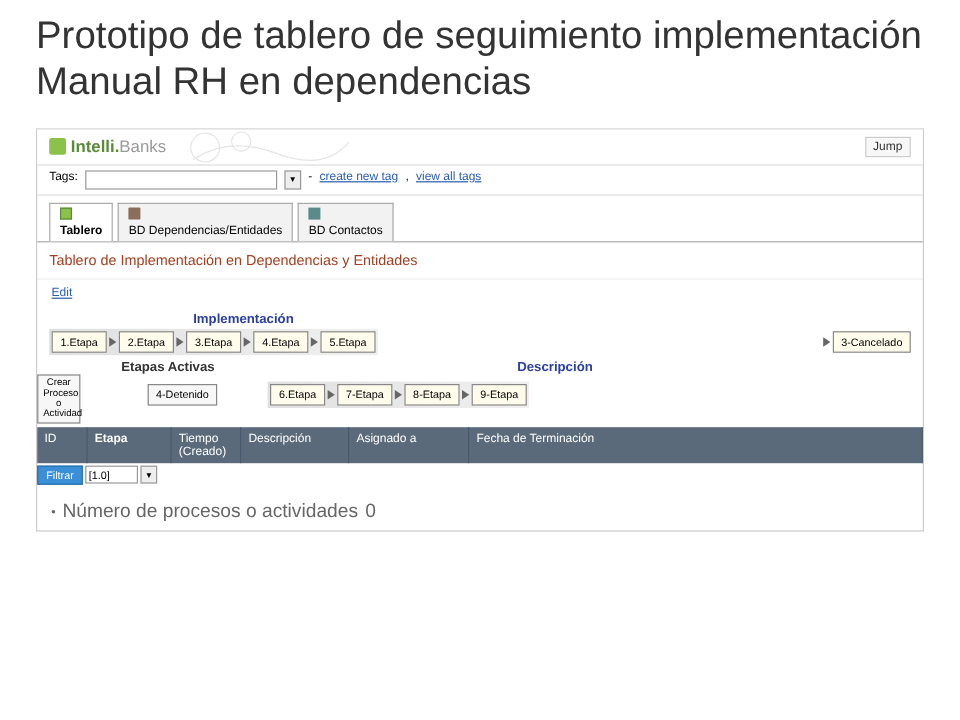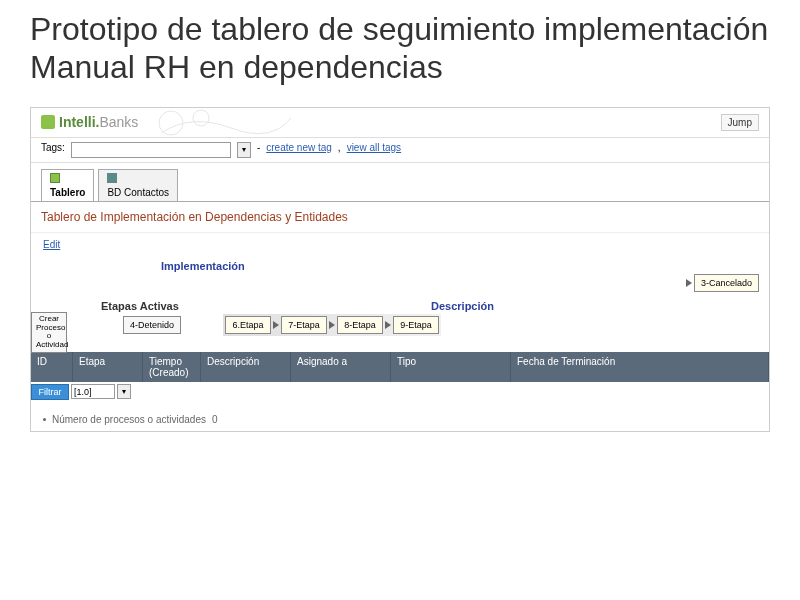--- a/index.html
+++ b/index.html
@@ -36,27 +36,27 @@
   .flow-row.bottom { margin-top: 22px; }
   .stage-box { border: 1px solid #888; background: #fffceb; padding: 3px 6px; font-size: 9px; white-space: nowrap; min-width: 46px; text-align: center; }
   .arrow { width: 0; height: 0; border-top: 4px solid transparent; border-bottom: 4px solid transparent; border-left: 6px solid #666; }
   .stage-box.gray { background: #f7f7f7; }
   .crear-box { border: 1px solid #888; background: #f7f7f7; padding: 2px 4px; font-size: 8px; width: 36px; text-align: center; line-height: 1.1; position: absolute; left: 0; top: 56px; }
   .eval-group { background: linear-gradient(to right, #e0e0e0, #f0f0f0); padding: 2px; display: flex; align-items: center; gap: 2px; margin-left: 40px; }
   .det-box { margin-left: 82px; }
   .table-area { margin: 6px 0; }
   .thead-row { display: flex; background: #5a6a7a; color: #fff; font-size: 10px; }
   .th { padding: 4px 6px; border-right: 1px solid #4a5a6a; }
-  .th.id { width: 42px; } .th.etapa { width: 70px; } .th.tiempo { width: 58px; line-height: 1.1; } .th.desc { width: 90px; }
+  .th.id { width: 42px; } .th.etapa { width: 70px; font-weight: bold; } .th.tiempo { width: 58px; line-height: 1.1; } .th.desc { width: 90px; }
   .th.dep { width: 100px; line-height: 1.1; } .th.asig { width: 100px; } .th.tipo { width: 120px; } .th.fecha { flex: 1; }
   .filter-row { display: flex; align-items: center; padding: 2px 0; gap: 2px; }
   .filter-btn { background: #3a8fd8; color: #fff; font-size: 9px; padding: 2px 6px; border: 1px solid #2a6fa8; cursor: pointer; width: 38px; text-align: center; }
   .filter-input { width: 44px; height: 15px; border: 1px solid #999; font-size: 9px; padding: 0 2px; }
   .filter-dd { width: 14px; height: 15px; border: 1px solid #999; background: #eee; font-size: 8px; display: inline-flex; align-items: center; justify-content: center; cursor: pointer; }
-  .footer-row { padding: 6px 12px; font-size: 10px; color: #666; display: flex; align-items: center; gap: 6px; }
+  .footer-row { padding: 6px 12px; font-size: 16px; color: #666; display: flex; align-items: center; gap: 6px; }
   .bullet { width: 3px; height: 3px; background: #666; border-radius: 50%; }
 </style>
 </head>
 <body>
 
 <div class="slide-title">Prototipo de tablero de seguimiento implementación Manual RH en dependencias</div>
 
 <div class="app">
   <div class="header">
     <div class="logo">
@@ -81,31 +81,46 @@
     <span>,</span>
     <span class="tag-link">view all tags</span>
   </div>
 
   <div class="tabs-row">
     <div class="tab active">
         <span class="tab-icon dash"></span>
         <span>Tablero</span>
       </div>
     <div class="tab">
+        <span class="tab-icon db"></span>
+        <span>BD Dependencias/Entidades</span>
+      </div>
+    <div class="tab">
         <span class="tab-icon contact"></span>
         <span>BD Contactos</span>
       </div>
   </div>
 
   <div class="page-title-row">Tablero de Implementación en Dependencias y Entidades</div>
   <span class="edit-link">Edit</span>
 
   <div class="flow-area">
     <div class="section-label impl">Implementación</div>
     <div class="flow-row">
+      <div class="flow-row impl" style="flex:0 0 auto;">
+        <div class="stage-box">1.Etapa</div>
+          <span class="arrow"></span>
+        <div class="stage-box">2.Etapa</div>
+          <span class="arrow"></span>
+        <div class="stage-box">3.Etapa</div>
+          <span class="arrow"></span>
+        <div class="stage-box">4.Etapa</div>
+          <span class="arrow"></span>
+        <div class="stage-box">5.Etapa</div>
+      </div>
       <div style="flex:1"></div>
       <span class="arrow"></span>
       <div class="stage-box">3-Cancelado</div>
     </div>
 
     <div class="section-label act">Etapas Activas</div>
     <div class="section-label eval">Descripción</div>
 
     <div class="crear-box">Crear Proceso o Actividad</div>
 
@@ -123,21 +138,20 @@
     </div>
   </div>
 
   <div class="table-area">
     <div class="thead-row">
       <div class="th id">ID</div>
       <div class="th etapa">Etapa</div>
       <div class="th tiempo">Tiempo (Creado)</div>
       <div class="th desc">Descripción</div>
       <div class="th asig">Asignado a</div>
-      <div class="th tipo">Tipo</div>
       <div class="th fecha">Fecha de Terminación</div>
     </div>
     <div class="filter-row">
       <div class="filter-btn">Filtrar</div>
       <input class="filter-input" value="[1.0]" style="">
       <span class="filter-dd">▾</span>
     </div>
   </div>
 
   <div class="footer-row">

